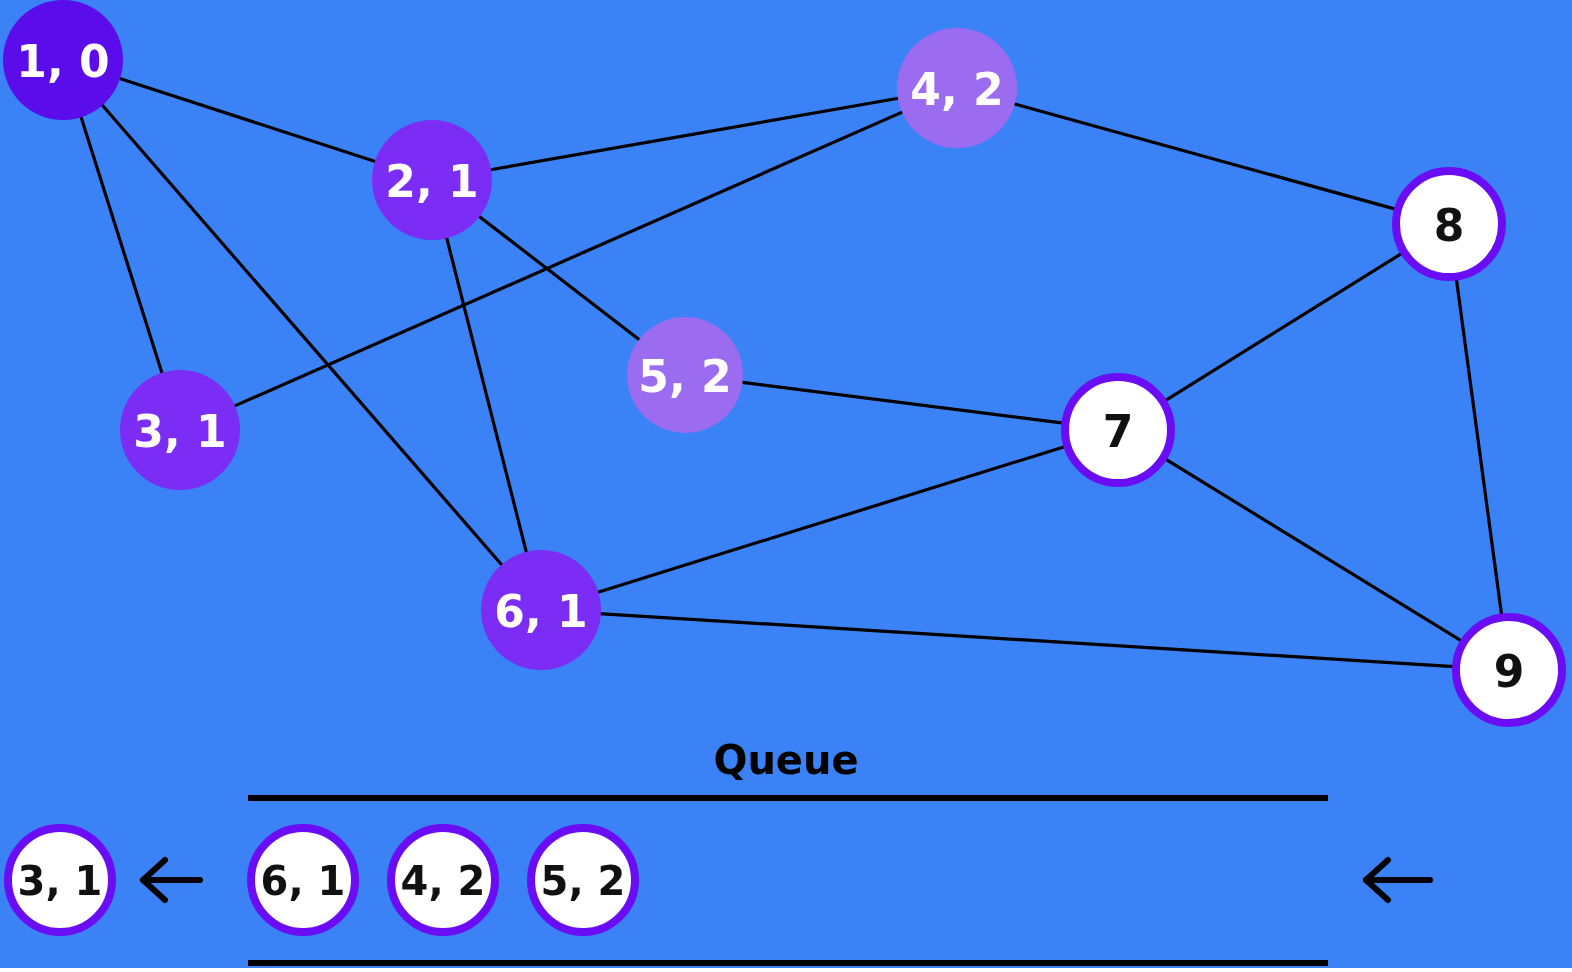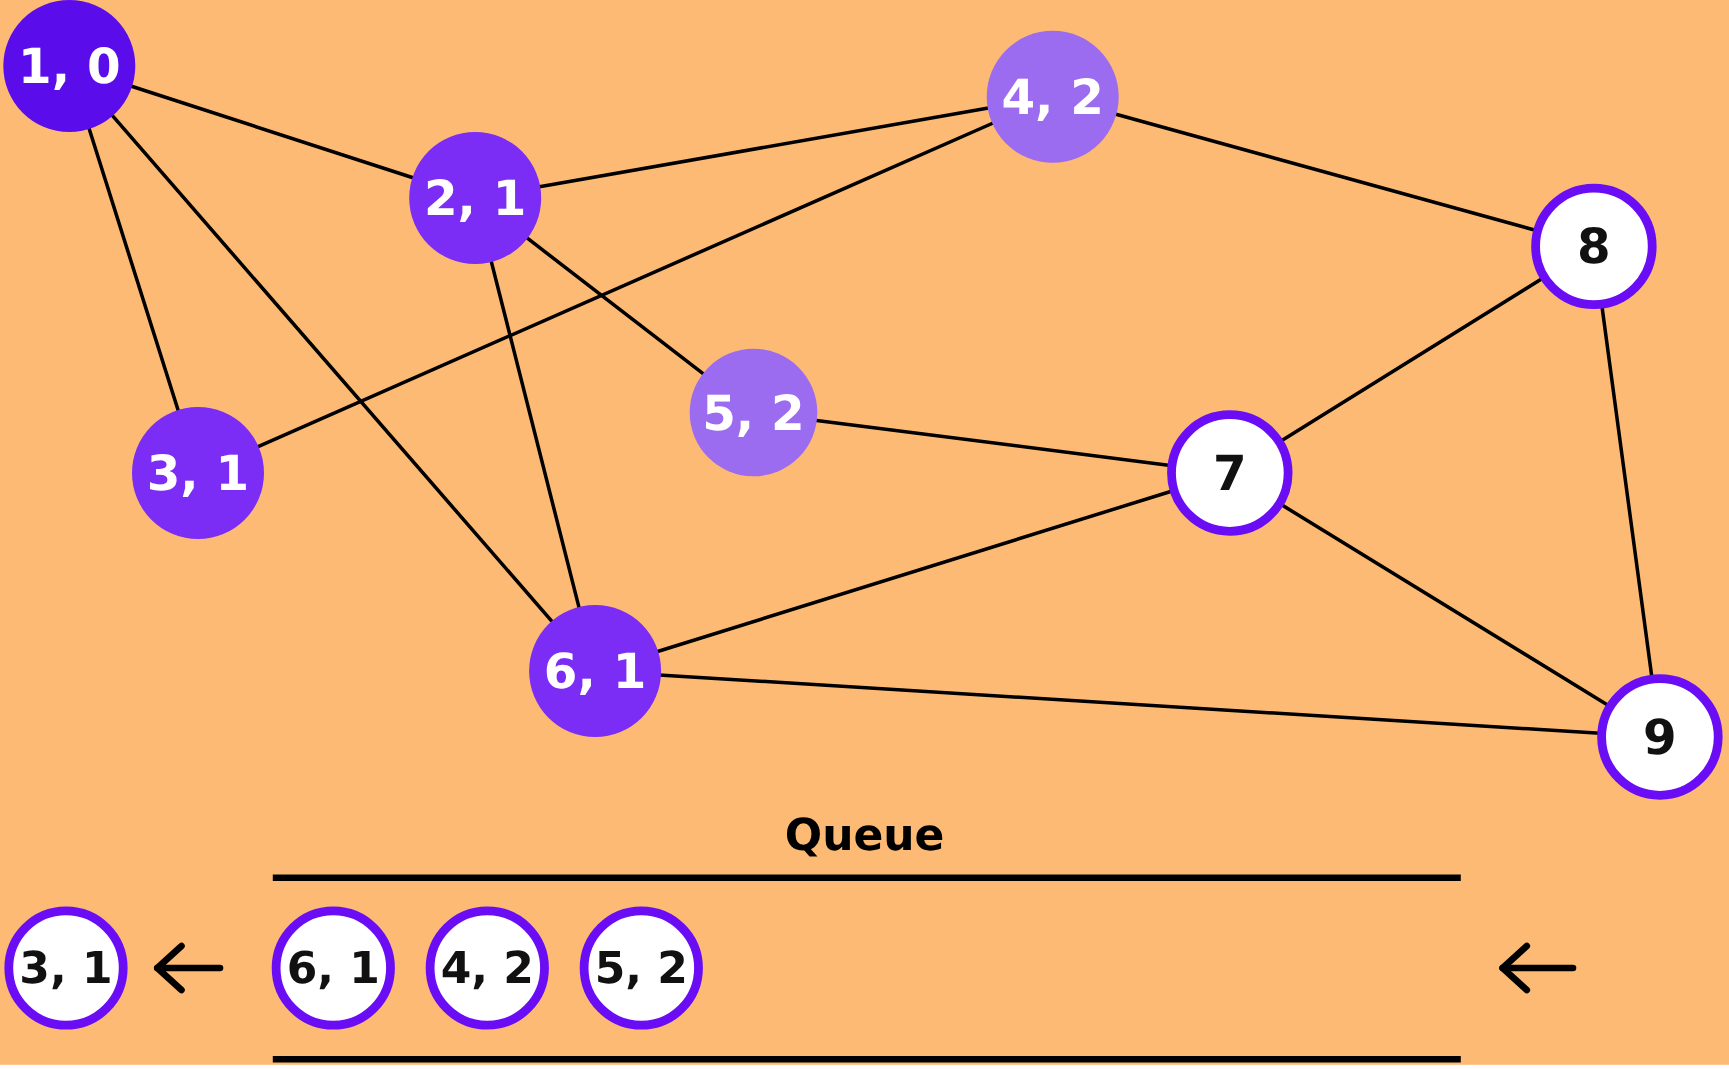--- a/index.html
+++ b/index.html
@@ -11,21 +11,21 @@
   body {
     width: 1572px;
     height: 972px;
     overflow: hidden;
     font-family: "DejaVu Sans", sans-serif;
   }
   #stage {
     position: relative;
     width: 1572px;
     height: 968px;
-    background: #fdba74;
+    background: #3b82f6;
   }
   #graph-svg {
     position: absolute;
     left: 0;
     top: 0;
     width: 1572px;
     height: 972px;
   }
   .edge-line {
     stroke: #000000;

